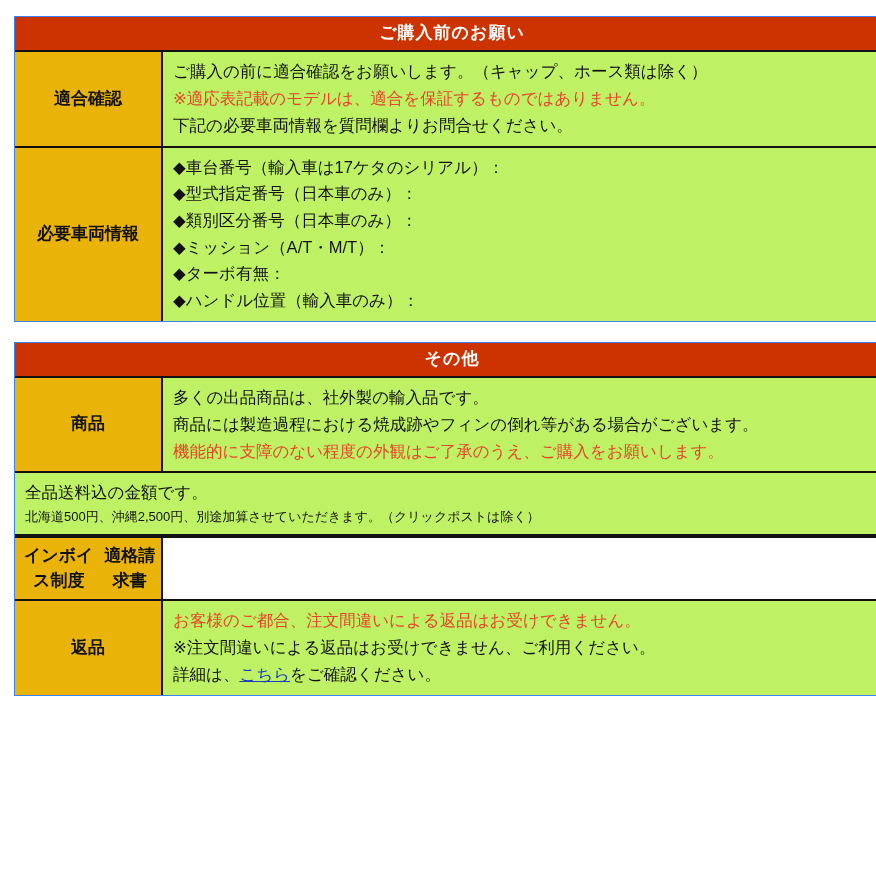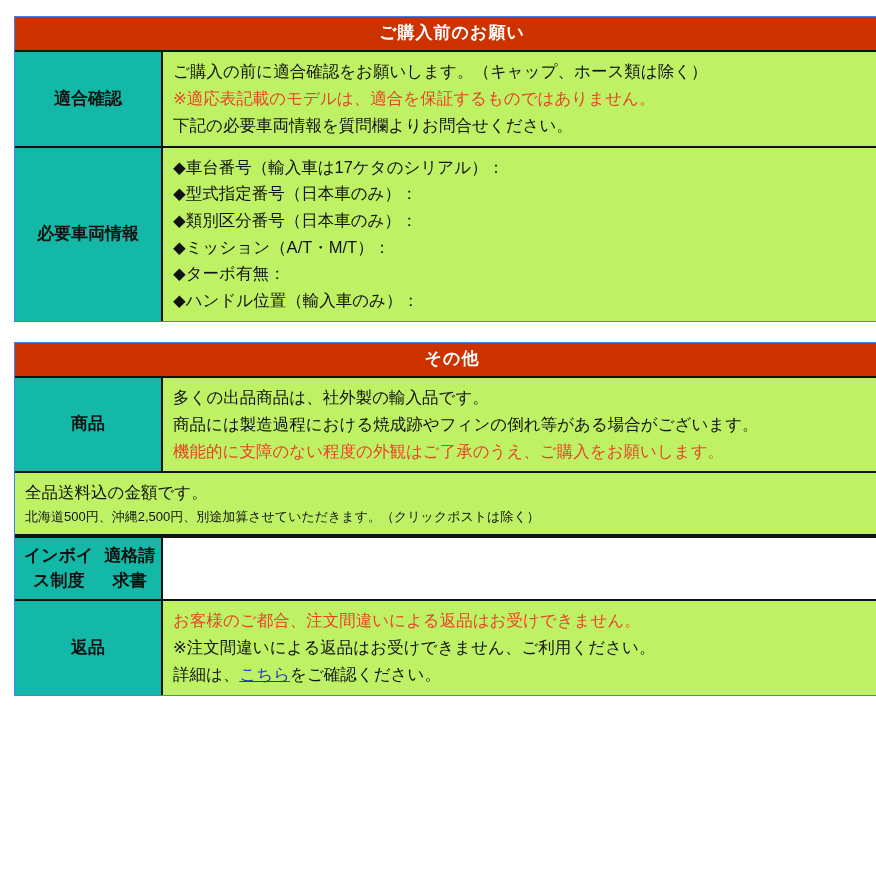--- a/index.html
+++ b/index.html
@@ -41,21 +41,21 @@
     display: flex;
     align-items: stretch;
     border-bottom: 2px solid #111111;
   }
   .row:last-child {
     border-bottom: none;
   }
   .row-label {
     width: 148px;
     min-width: 148px;
-    background: #14b8a6;
+    background: #eab308;
     border-right: 2px solid #111111;
     display: flex;
     align-items: center;
     justify-content: center;
     text-align: center;
     font-size: 17px;
     font-weight: bold;
     color: #111111;
     line-height: 1.45;
     padding: 6px 2px;

